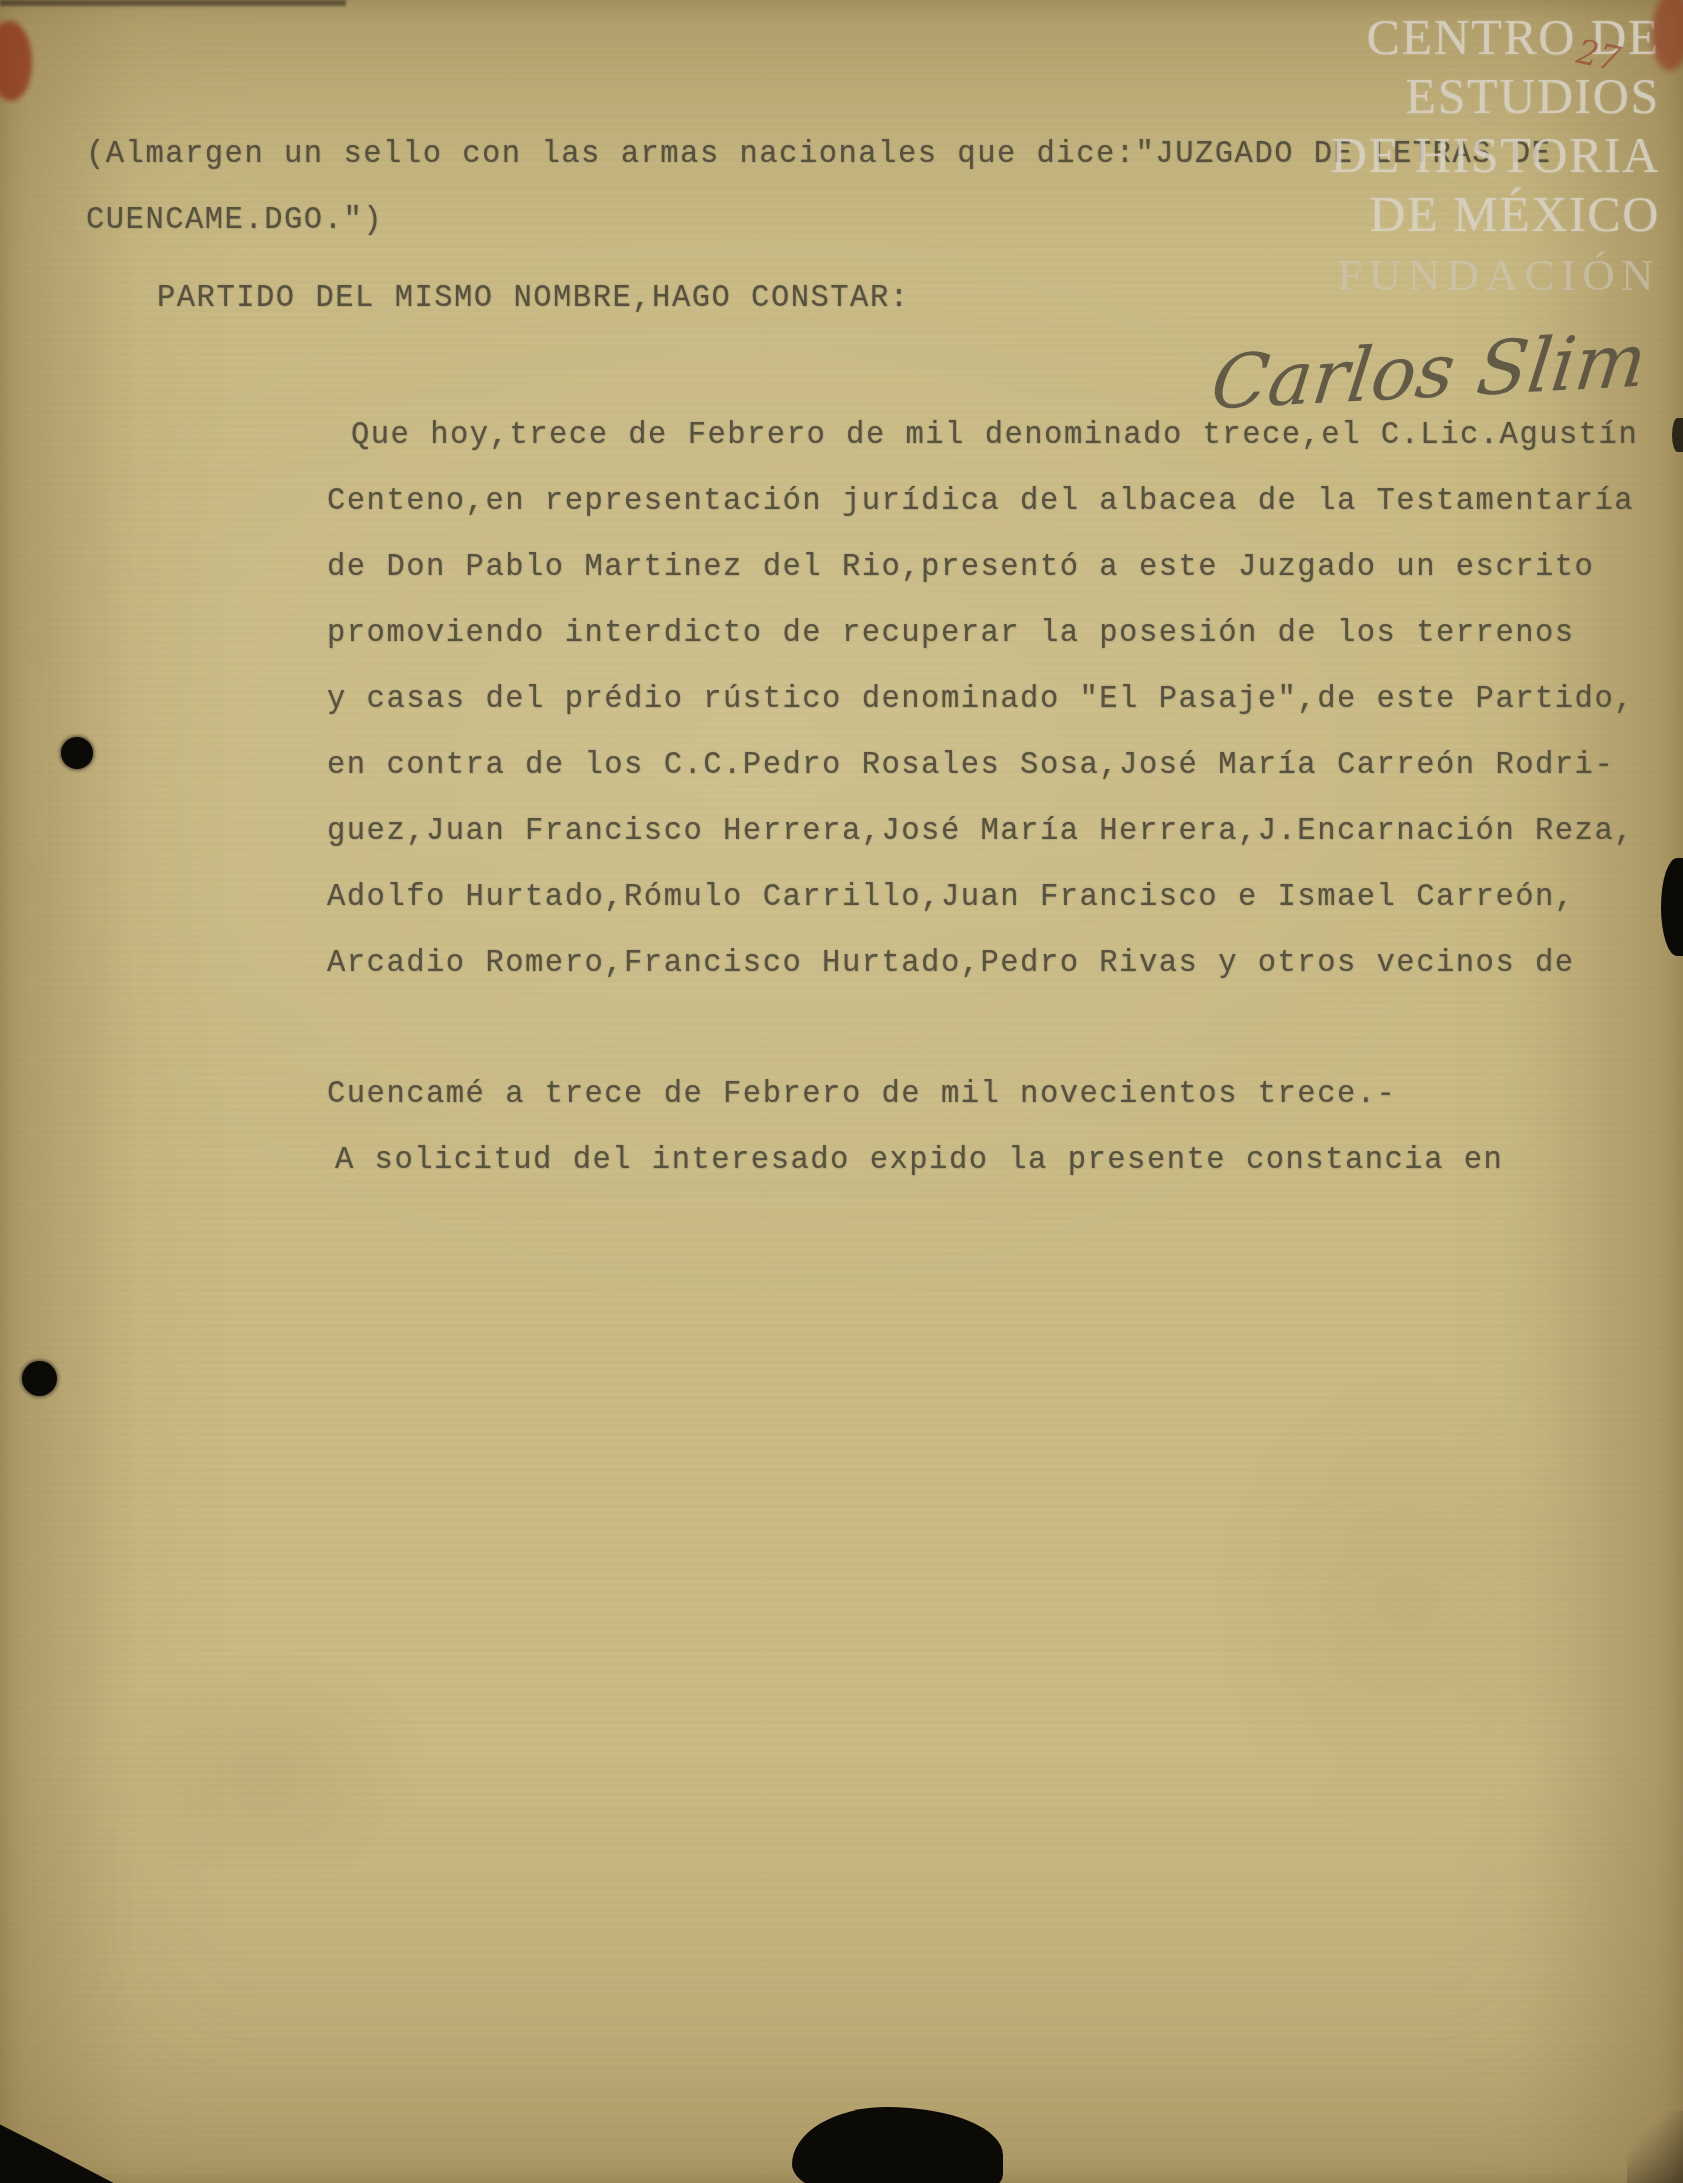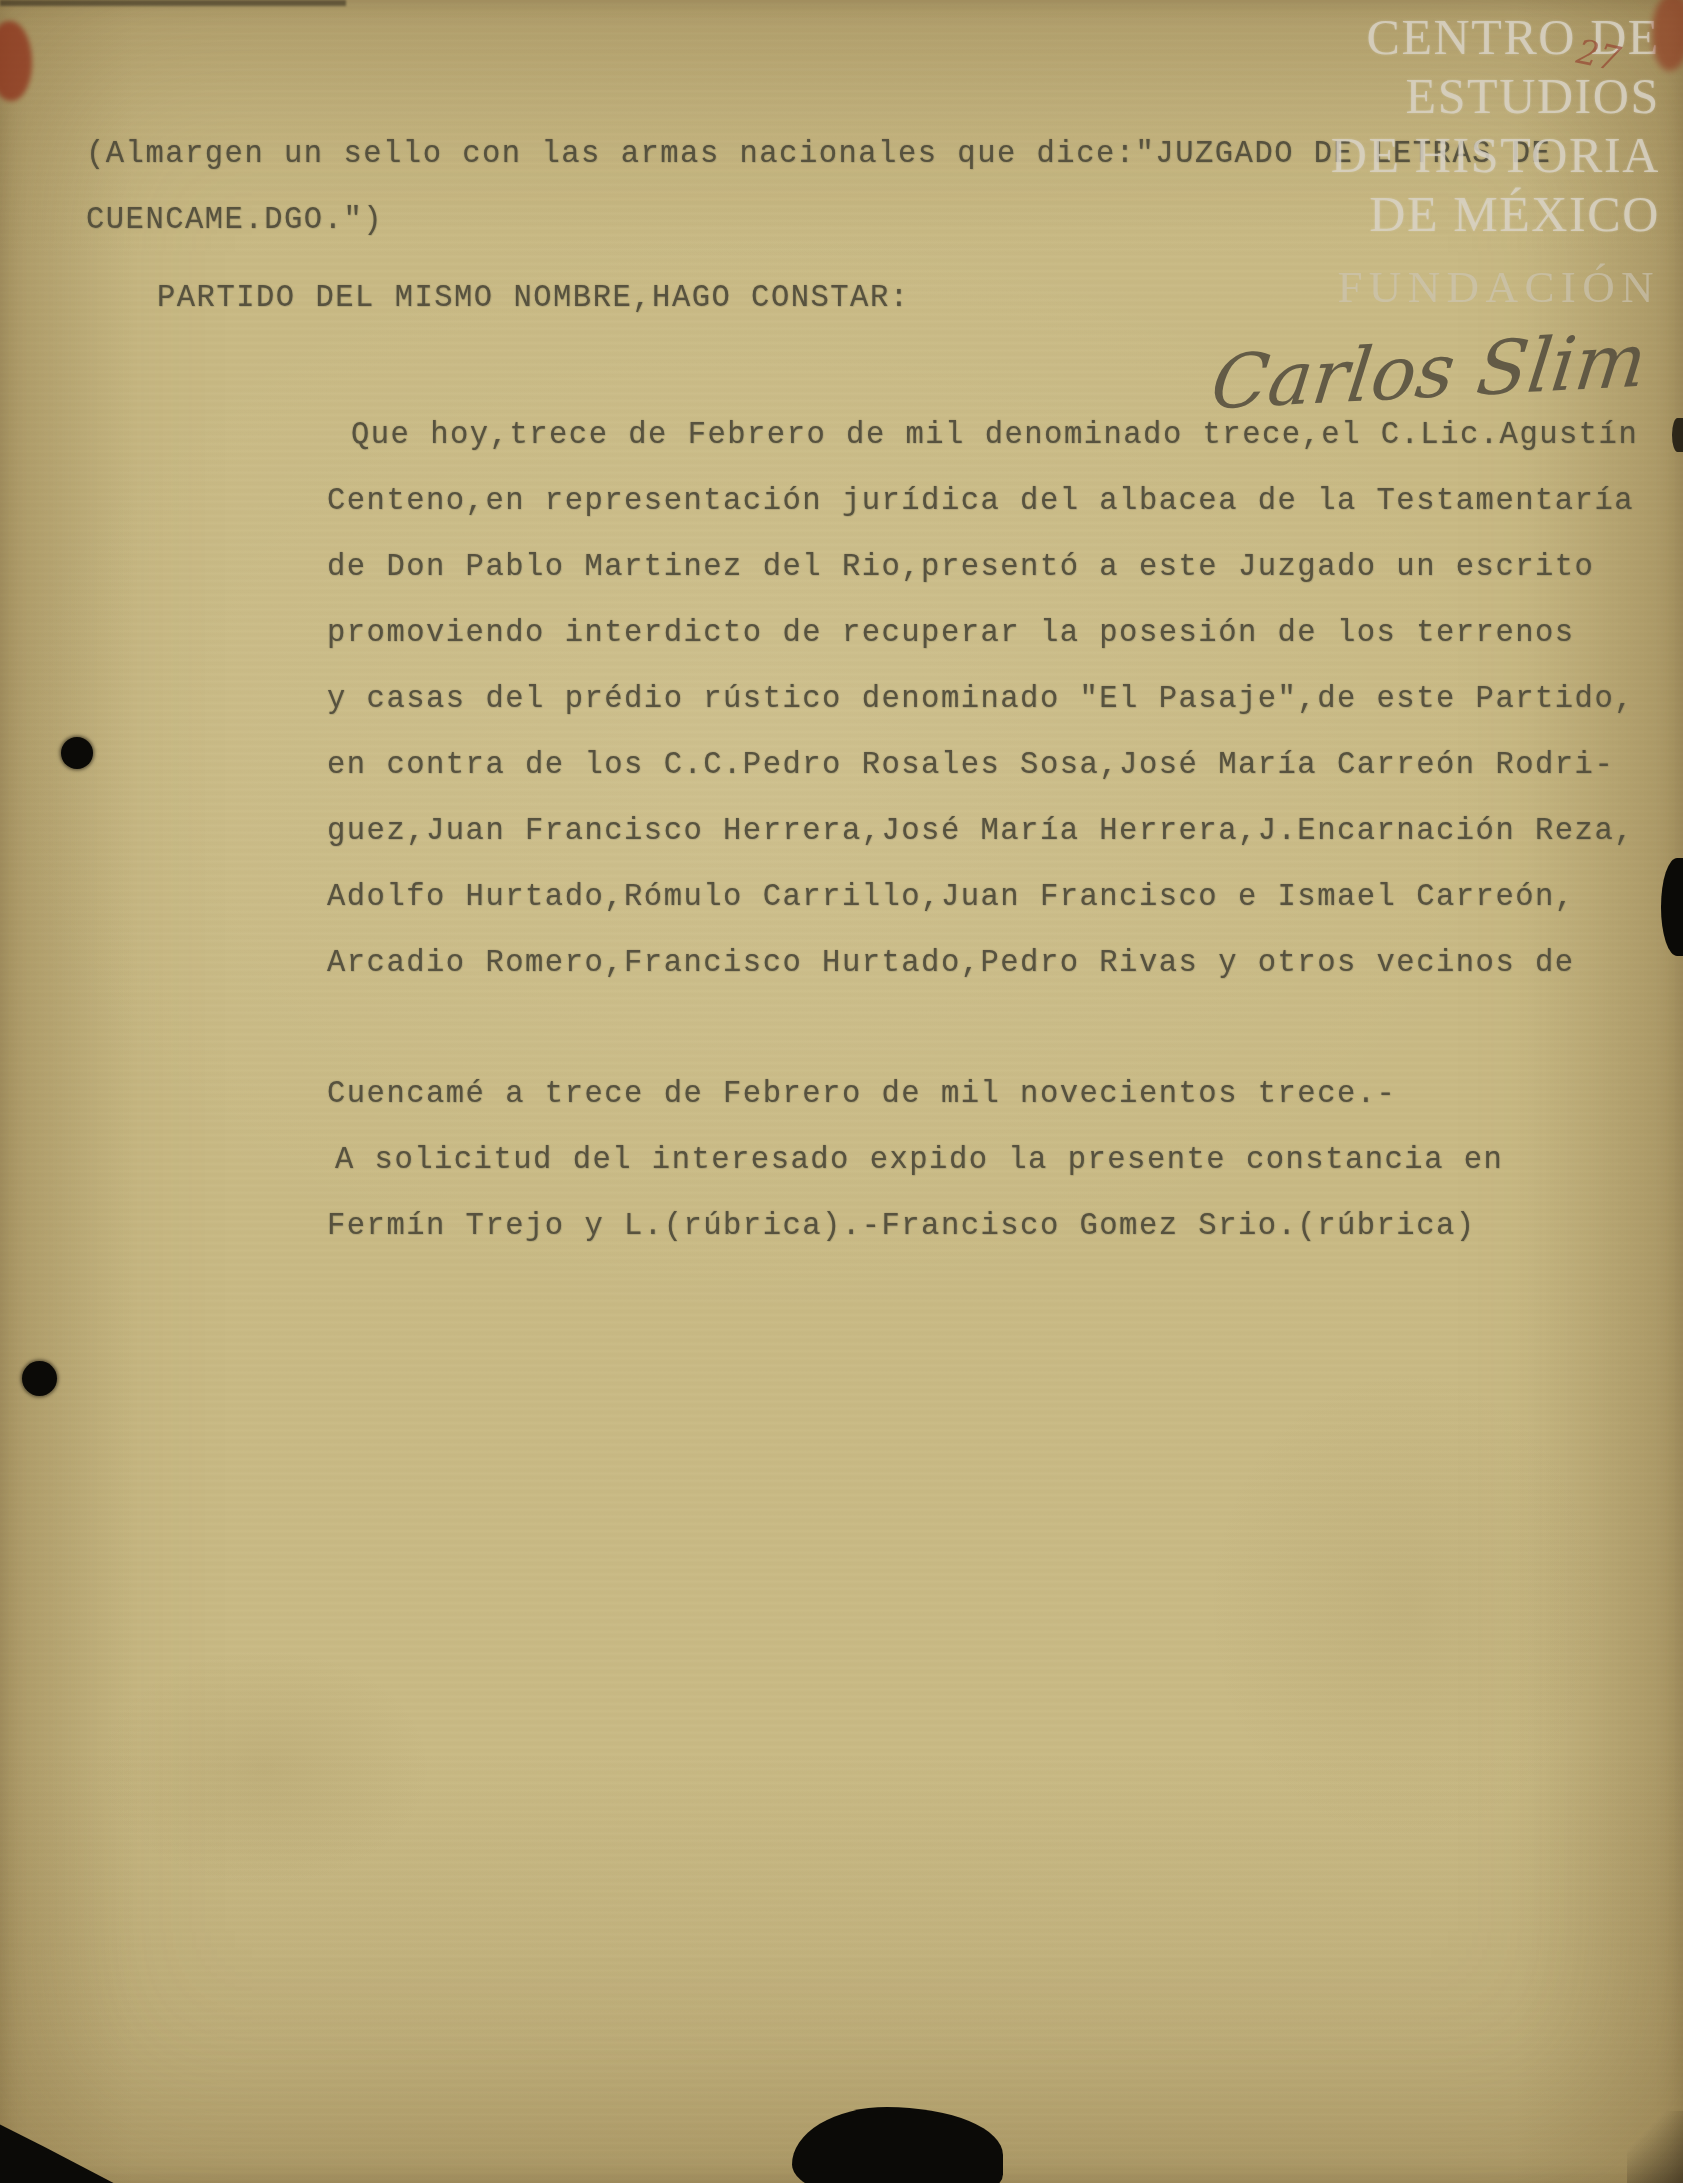--- a/index.html
+++ b/index.html
@@ -41,21 +41,21 @@
     text-shadow: 0 0 2.4px rgba(230,225,210,0.35);
     white-space: nowrap;
   }
   .wm-foundation {
     font-family: "Liberation Serif", "DejaVu Serif", serif;
     font-size: 45px;
     line-height: 56px;
     letter-spacing: 6.4px;
     color: rgba(205,198,184,0.62);
     white-space: nowrap;
-    margin-top: 15px;
+    margin-top: 3px;
     text-align: right;
   }
   .wm-signature {
     position: absolute;
     right: 37px;
     top: 328px;
     font-family: "DejaVu Serif", "Liberation Serif", serif;
     font-style: italic;
     font-size: 74px;
     color: rgba(84,77,61,0.88);
@@ -148,21 +148,20 @@
     <div class="tw">y casas del prédio rústico denominado "El Pasaje",de este Partido,</div>
     <div class="tw">en contra de los C.C.Pedro Rosales Sosa,José María Carreón Rodri-</div>
     <div class="tw">guez,Juan Francisco Herrera,José María Herrera,J.Encarnación Reza,</div>
     <div class="tw">Adolfo Hurtado,Rómulo Carrillo,Juan Francisco e Ismael Carreón,</div>
     <div class="tw">Arcadio Romero,Francisco Hurtado,Pedro Rivas y otros vecinos de</div>
   </div>
 
   <div class="para" style="left:327px; top:1061px;">
     <div class="tw">Cuencamé a trece de Febrero de mil novecientos trece.-</div>
     <div class="tw indent-sm">A solicitud del interesado expido la presente constancia en</div>
-    <div class="tw">Fermín Trejo y L.(rúbrica).-Francisco Gomez Srio.(rúbrica)</div>
   </div>
 
   <div class="wm">
     <div class="wm-line">CENTRO DE</div>
     <div class="wm-line">ESTUDIOS</div>
     <div class="wm-line">DE HISTORIA</div>
     <div class="wm-line">DE MÉXICO</div>
     <div class="wm-foundation">FUNDACIÓN</div>
   </div>
   <div class="wm-signature">Carlos Slim</div>

